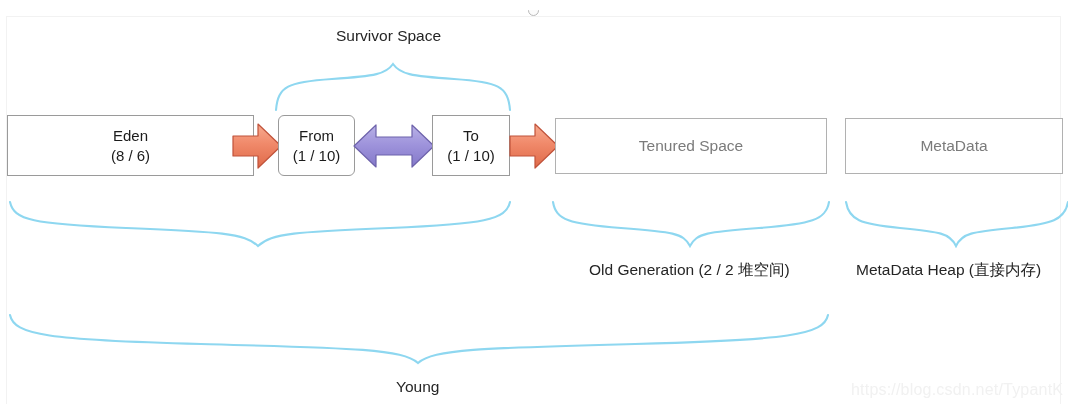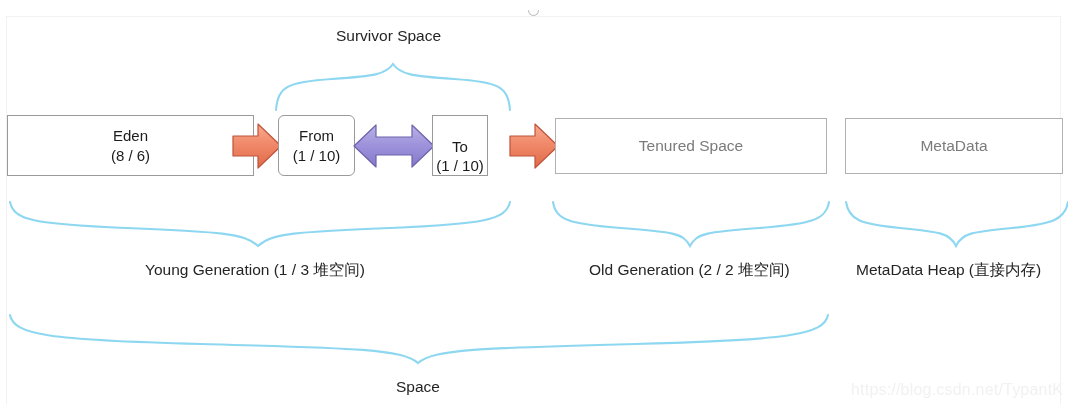--- a/index.html
+++ b/index.html
@@ -55,21 +55,21 @@
   .mbox .line1,
   .mbox .line2 {
     display: block;
     white-space: nowrap;
   }
   .mbox.dark { color: #1b1b1b; font-size: 15px; }
   .mbox.gray { color: #7b7b7b; font-size: 15.5px; }
 
   #box-eden      { left: 7px;   top: 105px; width: 247px; height: 61px; }
   #box-from      { left: 278px; top: 105px; width: 77px;  height: 61px; border-radius: 6px; }
-  #box-to        { left: 432px; top: 105px; width: 56px;  height: 61px; justify-content: flex-end; }
+  #box-to        { left: 432px; top: 105px; width: 78px;  height: 61px; }
   #box-tenured   { left: 555px; top: 108px; width: 272px; height: 56px; border-color:#b1b1b1;}
   #box-metadata  { left: 845px; top: 108px; width: 218px; height: 56px; border-color:#b1b1b1;}
 
   
   .arrow-wrap { position: absolute; }
   #arrow-eden-from { left: 231px; top: 108px; width: 52px; height: 56px; }
   #arrow-from-to   { left: 352px; top: 108px; width: 84px; height: 56px; }
   #arrow-to-tenured{ left: 508px; top: 108px; width: 52px; height: 56px; }
 
   
@@ -169,32 +169,31 @@
     <span class="line1">MetaData</span>
   </div>
 
   <div class="mbox gray" id="box-tenured">
     <span class="line1">Tenured Space</span>
   </div>
 
   <svg class="brace" id="brace-young" viewBox="0 0 508 48" preserveAspectRatio="none">
     <path d="M4,2 C8,20 26,24 120,28 C214,32 238,33 252,46 C266,33 290,32 384,28 C478,24 500,20 504,2" fill="none" stroke="#8ed7f0" stroke-width="2.1" stroke-linecap="round"></path>
   </svg>
-  <div class="label" id="label-young">Young Generation (1 / 3 堆空间)</div>
 
   <svg class="brace" id="brace-old" viewBox="0 0 284 48" preserveAspectRatio="none">
     <path d="M4,2 C7,20 20,24 72,28 C124,32 134,33 141,46 C148,33 158,32 210,28 C262,24 277,20 280,2" fill="none" stroke="#8ed7f0" stroke-width="2.1" stroke-linecap="round"></path>
   </svg>
   <div class="label" id="label-old">Old Generation (2 / 2 堆空间)</div>
 
   <svg class="brace" id="brace-meta" viewBox="0 0 230 48" preserveAspectRatio="none">
     <path d="M4,2 C7,20 18,24 58,28 C98,32 108,33 114,46 C120,33 130,32 170,28 C210,24 223,20 226,2" fill="none" stroke="#8ed7f0" stroke-width="2.1" stroke-linecap="round"></path>
   </svg>
   <div class="label" id="label-meta">MetaData Heap (直接内存)</div>
 
   <svg class="brace" id="brace-heap" viewBox="0 0 826 52" preserveAspectRatio="none">
     <path d="M4,2 C8,22 42,27 195,31 C348,35 396,36 412,50 C428,36 476,35 629,31 C782,27 818,22 822,2" fill="none" stroke="#8ed7f0" stroke-width="2.1" stroke-linecap="round"></path>
   </svg>
-  <div class="label" id="label-heap">Space</div>
+  <div class="label" id="label-heap">Young</div>
 
   <div class="watermark">https://blog.csdn.net/TypantK</div>
 
 </div>
 
 </body></html>

